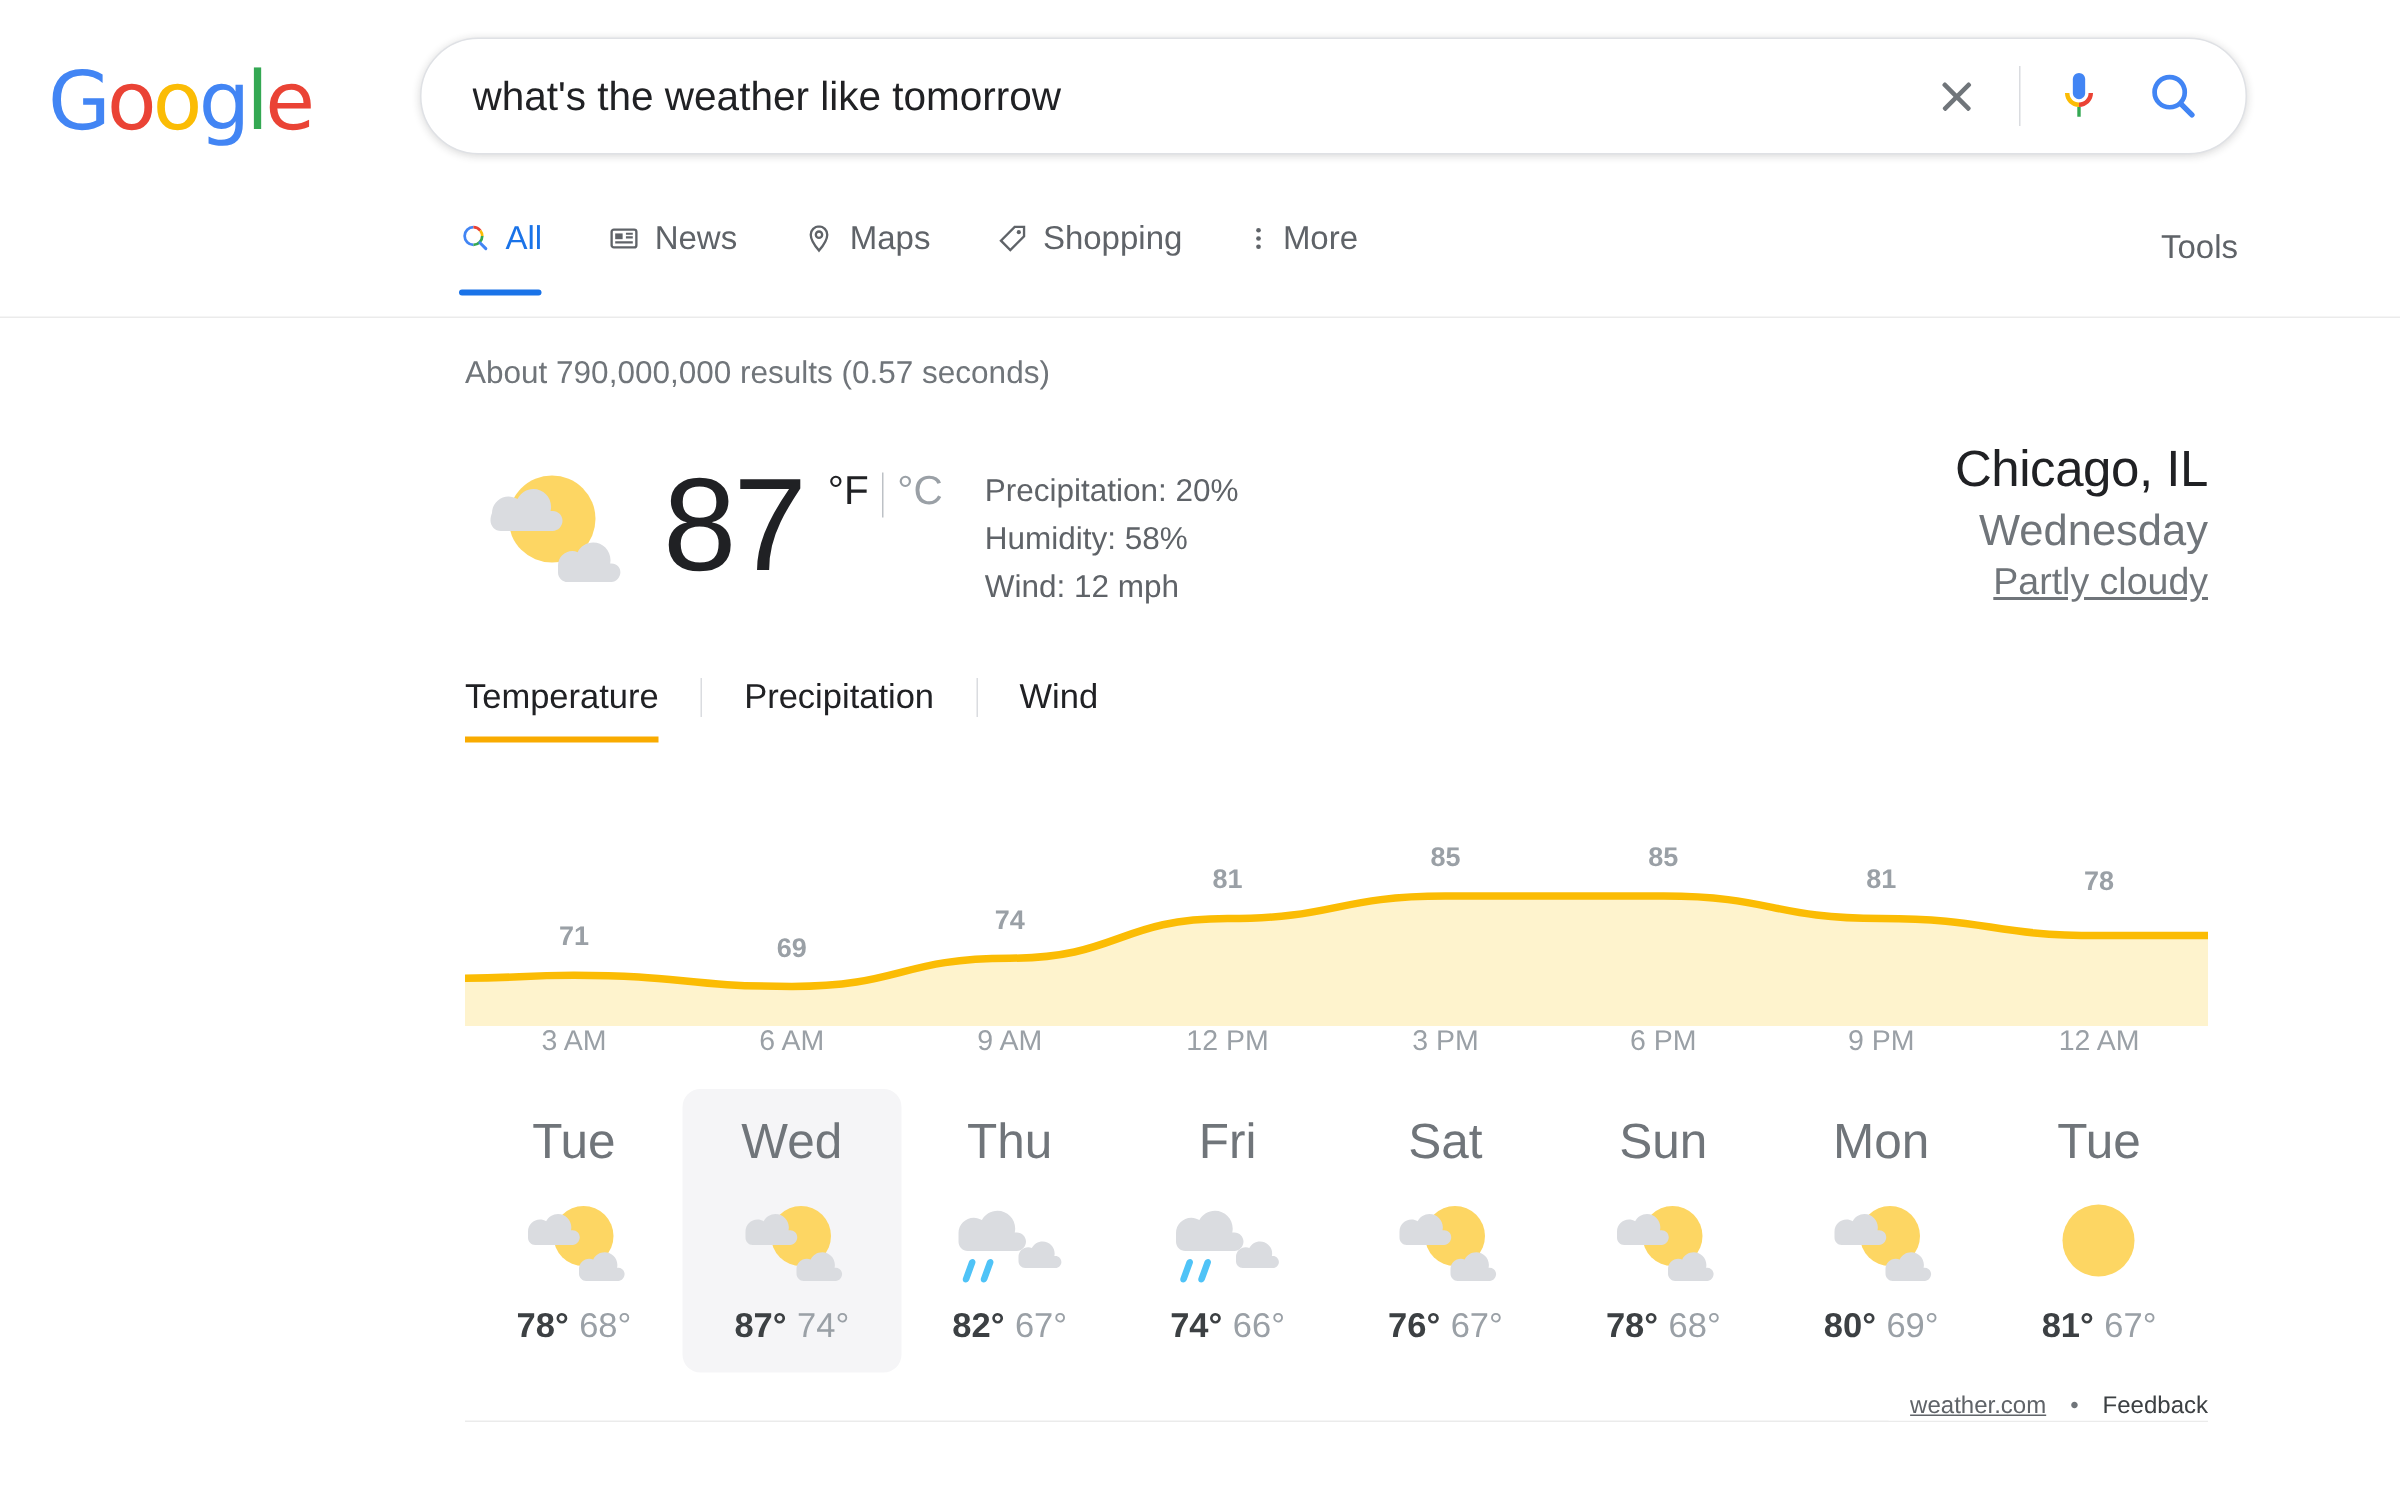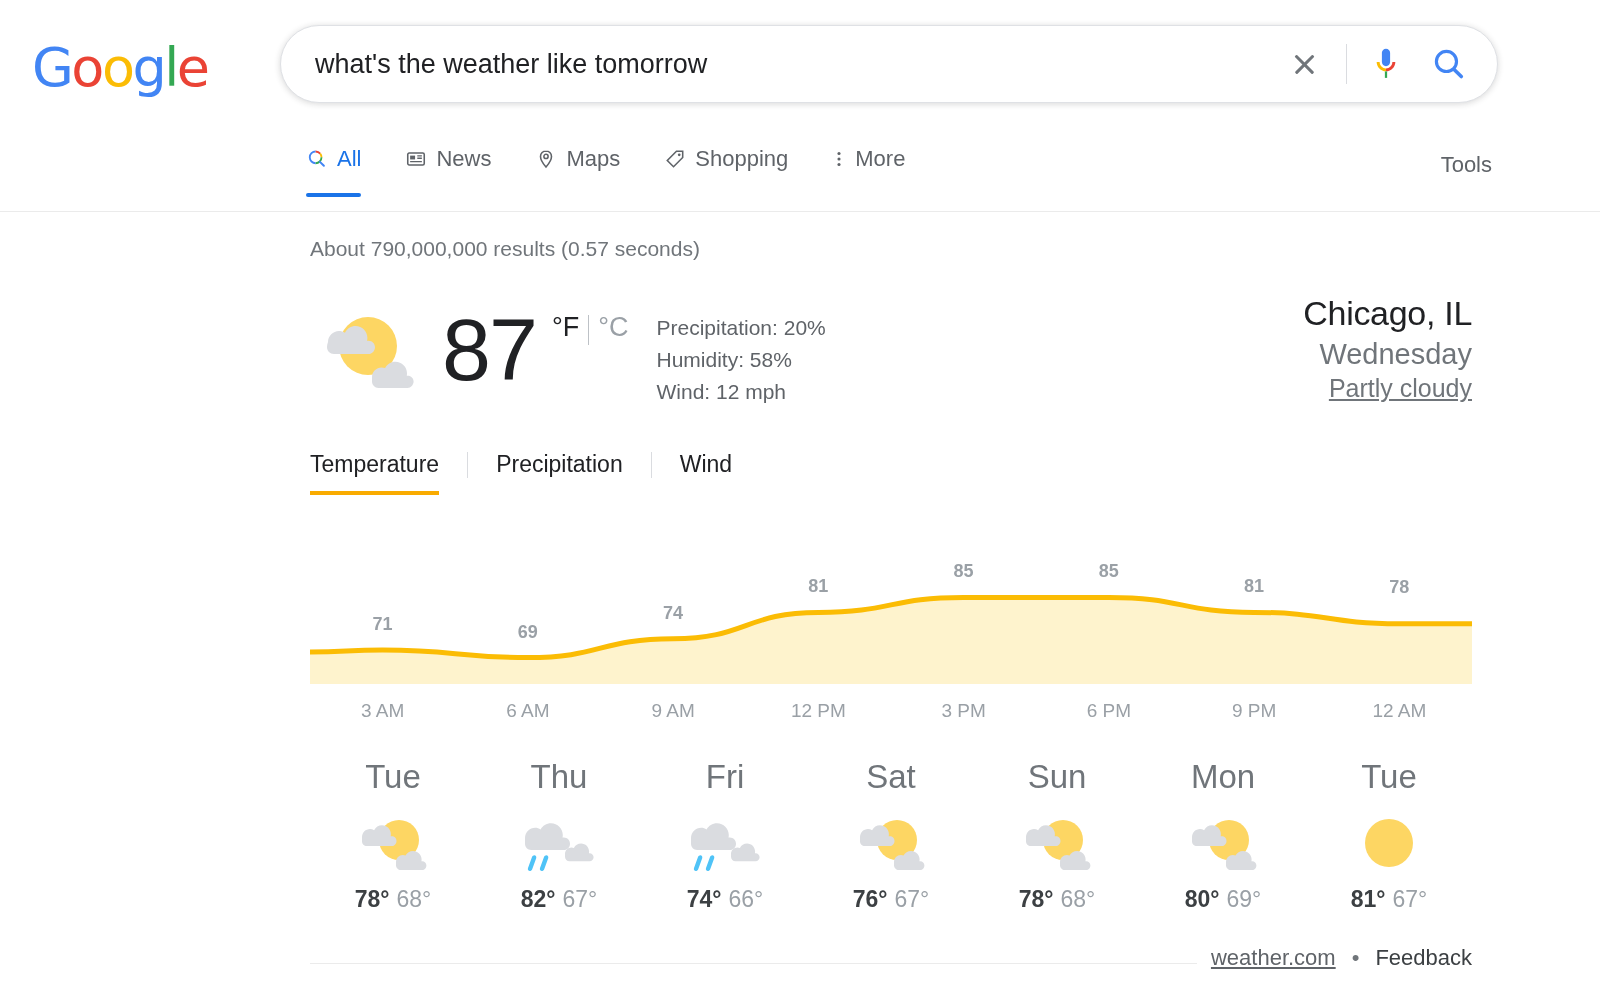--- a/index.html
+++ b/index.html
@@ -122,21 +122,21 @@
 
   
   .chart-wrap { position: relative; margin-top: 32px; height: 153px; width: 1162px; }
   .chart-wrap svg { display: block; }
   .chart-labels { position: absolute; left: 0; top: 0; width: 100%; height: 100%; }
   .cl {
     position: absolute; font-size: 18px; color: #9aa0a6;
     font-weight: 700; transform: translateX(-50%);
   }
   .time-axis {
-    display: flex; margin-top: 16px; width: 1162px;
+    display: flex; width: 1162px;
   }
   .ta-item { flex: 1; text-align: center; font-size: 19px; color: #9aa0a6; }
 
   
   .daily { display: flex; margin-top: 20px; width: 1162px; }
   .day {
     flex: 1; display: flex; flex-direction: column; align-items: center;
     padding: 16px 0 18px 0; border-radius: 12px; cursor: pointer;
   }
   .day.sel { background: #f5f5f7; }
@@ -148,21 +148,21 @@
 
   
   .wc-footer {
     position: relative; margin-top: 14px; width: 1162px; height: 40px;
   }
   .wc-footer .rule {
     position: absolute; left: 0; right: 0; top: 18px; height: 1px; background: #ebebeb;
   }
   .wc-footer .credits {
     position: absolute; right: 0; top: 0; display: flex; align-items: center;
-    background: #fff; padding-left: 14px; font-size: 22px;
+    background: #fff; padding-left: 14px; font-size: 16px;
   }
   .src-link { color: #5f6368; text-decoration: underline; cursor: pointer; }
   .dot-sep { color: #70757a; margin: 0 16px; }
   .feedback { color: #3c4043; cursor: pointer; }
 </style>
 </head>
 <body>
 
 <div class="header">
 
@@ -325,20 +325,29 @@
   <div class="daily" id="daily-forecast">
       <div class="day">
         <div class="day-name">Tue</div>
         <svg class="day-icon" viewBox="0 0 88 66">
     <circle cx="50" cy="30" r="20" fill="#FDD663"></circle>
     <path fill="#DADCE0" d="M13 27c0-4.4 3.6-8 8-8 1.5 0 2.9.4 4.1 1.2 1.5-2.9 4.5-4.9 7.9-4.9 4.9 0 8.9 4 8.9 8.9 0 .7-.1 1.4-.2 2h1.1c2.6 0 4.7 2.1 4.7 4.7S45.4 36 42.8 36H17.8C15.1 36 13 33.9 13 31.2V27z"></path>
     <path fill="#DADCE0" d="M47 52c0-3.8 3.1-6.9 6.9-6.9.9 0 1.8.2 2.6.5 1.4-2.8 4.3-4.7 7.6-4.7 4.7 0 8.5 3.8 8.5 8.5 0 .6-.1 1.2-.2 1.8h.8c2.3 0 4.2 1.9 4.2 4.2S75.5 60 73.2 60H51.8C49.2 60 47 57.8 47 55.2V52z"></path>
         </svg>
         <div class="day-temps"><span class="dt-hi">78°</span><span class="dt-lo">68°</span></div>
       </div>
+      <div class="day sel">
+        <div class="day-name">Wed</div>
+        <svg class="day-icon" viewBox="0 0 88 66">
+    <circle cx="50" cy="30" r="20" fill="#FDD663"></circle>
+    <path fill="#DADCE0" d="M13 27c0-4.4 3.6-8 8-8 1.5 0 2.9.4 4.1 1.2 1.5-2.9 4.5-4.9 7.9-4.9 4.9 0 8.9 4 8.9 8.9 0 .7-.1 1.4-.2 2h1.1c2.6 0 4.7 2.1 4.7 4.7S45.4 36 42.8 36H17.8C15.1 36 13 33.9 13 31.2V27z"></path>
+    <path fill="#DADCE0" d="M47 52c0-3.8 3.1-6.9 6.9-6.9.9 0 1.8.2 2.6.5 1.4-2.8 4.3-4.7 7.6-4.7 4.7 0 8.5 3.8 8.5 8.5 0 .6-.1 1.2-.2 1.8h.8c2.3 0 4.2 1.9 4.2 4.2S75.5 60 73.2 60H51.8C49.2 60 47 57.8 47 55.2V52z"></path>
+        </svg>
+        <div class="day-temps"><span class="dt-hi">87°</span><span class="dt-lo">74°</span></div>
+      </div>
       <div class="day">
         <div class="day-name">Thu</div>
         <svg class="day-icon" viewBox="0 0 88 66">
     <path fill="#DADCE0" d="M10 28c0-5.6 4.6-10.2 10.2-10.2 2 0 3.8.6 5.4 1.6 2-3.7 5.9-6.2 10.4-6.2 6.5 0 11.8 5.3 11.8 11.8 0 .9-.1 1.8-.3 2.6h1.4c3.4 0 6.1 2.8 6.1 6.1S52.3 40 48.9 40H16.2C12.8 40 10 37.2 10 33.8V28z"></path>
     <path fill="#DADCE0" d="M50 44c0-3.6 2.9-6.5 6.5-6.5.8 0 1.7.2 2.4.5 1.3-2.6 4-4.4 7.2-4.4 4.4 0 8 3.6 8 8 0 .6-.1 1.1-.2 1.7h.7c2.2 0 4 1.8 4 4s-1.8 4-4 4H54.5C52 51.3 50 49.3 50 46.8V44z"></path>
     <path fill="#4FC3F7" d="M17 47l-4 11c-.6 1.6.4 3 1.8 3 1 0 2-.7 2.4-1.8l4-11c.5-1.5-.4-2.9-1.8-2.9-1 0-2 .7-2.4 1.7z"></path>
     <path fill="#4FC3F7" d="M29 47l-4 11c-.6 1.6.4 3 1.8 3 1 0 2-.7 2.4-1.8l4-11c.5-1.5-.4-2.9-1.8-2.9-1 0-2 .7-2.4 1.7z"></path>
         </svg>
         <div class="day-temps"><span class="dt-hi">82°</span><span class="dt-lo">67°</span></div>
       </div>

